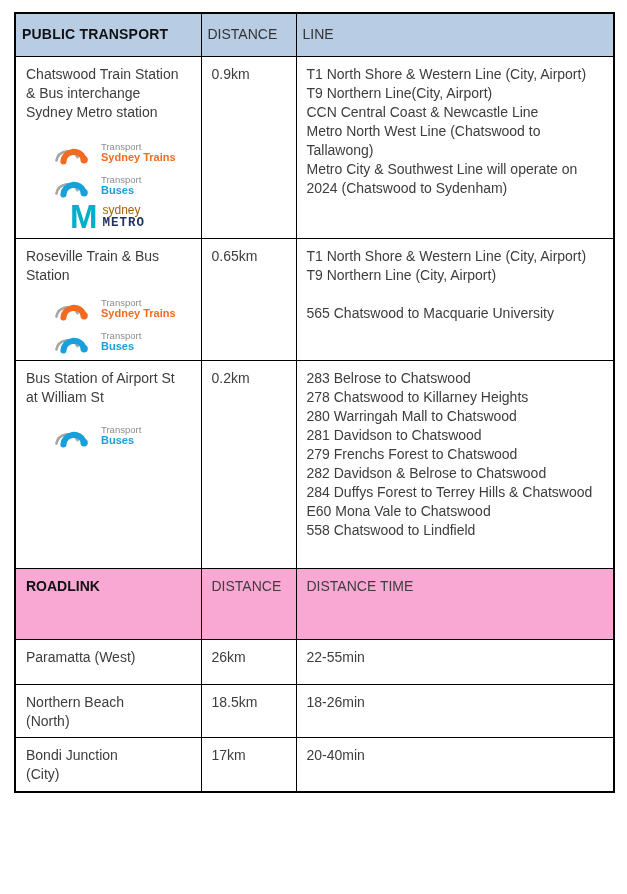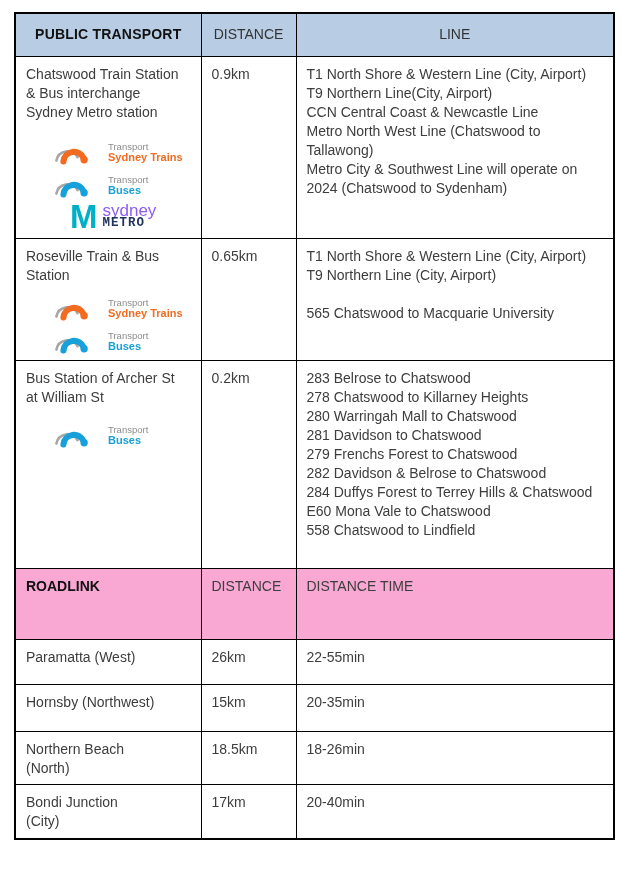--- a/index.html
+++ b/index.html
@@ -24,21 +24,20 @@
     border: 1.5px solid #000000;
     vertical-align: top;
     padding: 8px 12px 6px 10px;
     font-size: 14px;
     line-height: 19px;
     color: #3d3d3d;
   }
   
   tr.head-blue td {
     background: #b8cce4;
-    text-align: center;
     vertical-align: middle;
     color: #333333;
     padding: 0 6px;
   }
   tr.head-blue td.first {
     font-weight: bold;
     color: #111111;
     letter-spacing: 0.2px;
   }
   
@@ -55,21 +54,21 @@
   .logos {
     margin-left: 26px;
     margin-top: 13px;
     display: flex;
     flex-direction: column;
     gap: 3px;
   }
   .tlogo {
     display: flex;
     align-items: center;
-    gap: 12px;
+    gap: 5px;
   }
   .tlogo svg { flex: 0 0 auto; }
   .lg-text { display: flex; flex-direction: column; line-height: 11px; padding-top: 4px; }
   .lg-brand { font-size: 9.5px; color: #8c8c8c; }
   .lg-name { font-size: 11px; font-weight: bold; }
   .lg-name.trains { color: #f26b21; }
   .lg-name.buses { color: #18a0db; }
   .arc-gray { stroke: #a6a6a6; }
   .arc-trains, .dot-trains { stroke: #f26b21; fill-opacity: 1; }
   .dot-trains { fill: #f26b21; stroke: none; }
@@ -83,21 +82,21 @@
     margin-top: 1px;
   }
   .metro-m {
     font-size: 33px;
     font-weight: 800;
     line-height: 30px;
     color: #00b0c8;
     letter-spacing: -1px;
   }
   .metro-text { display: flex; flex-direction: column; line-height: 13px; }
-  .metro-sydney { font-size: 17px; color: #8b5cf6; }
+  .metro-sydney { font-size: 12px; color: #a16207; }
   .metro-metro { font-size: 12.5px; font-weight: bold; color: #20335f; letter-spacing: 1px; font-family: Liberation Mono, monospace; }
   .station-cell .text-line, .dest-cell .text-line { white-space: normal; }
   .dist-cell { white-space: nowrap; }
 </style>
 </head>
 <body>
 
 <div class="page">
   <table class="main-table">
     <colgroup>
@@ -202,21 +201,21 @@
               <div class="text-line">T9 Northern Line (City, Airport)</div>
               <div class="text-line">&nbsp;</div>
               <div class="text-line">565 Chatswood to Macquarie University</div>
             </div>
       </td>
     </tr>
 
     <tr style="height:208px">
       <td class="station-cell">
         <div>
-              <div class="text-line">Bus Station of Archer St</div>
+              <div class="text-line">Bus Station of Airport St</div>
               <div class="text-line">at William St</div>
             </div>
         <div class="logos" style="margin-top:11px">
           <div class="tlogo">
             <svg width="44" height="30" viewBox="0 0 50 34">
               <path class="arc-gray" d="M5 29 A 13 13 0 0 1 29 25" fill="none" stroke-width="3" stroke-linecap="round"></path>
               <path class="arc-buses" d="M13 30 A 12 12 0 0 1 36 26.5" fill="none" stroke-width="7" stroke-linecap="round"></path>
               <circle class="dot-buses" cx="36.5" cy="28" r="4.2"></circle>
             </svg>
             <span class="lg-text">
@@ -252,29 +251,20 @@
     <tr style="height:45px">
       <td class="dest-cell">
         <div>
               <div class="text-line">Paramatta (West)</div>
             </div>
       </td>
       <td class="dist-cell">26km</td>
       <td>22-55min</td>
     </tr>
 
-    <tr style="height:47px">
-      <td class="dest-cell">
-        <div>
-              <div class="text-line">Hornsby (Northwest)</div>
-            </div>
-      </td>
-      <td class="dist-cell">15km</td>
-      <td>20-35min</td>
-    </tr>
 
     <tr style="height:47px">
       <td class="dest-cell">
         <div>
               <div class="text-line">Northern Beach</div>
               <div class="text-line">(North)</div>
             </div>
       </td>
       <td class="dist-cell">18.5km</td>
       <td>18-26min</td>

